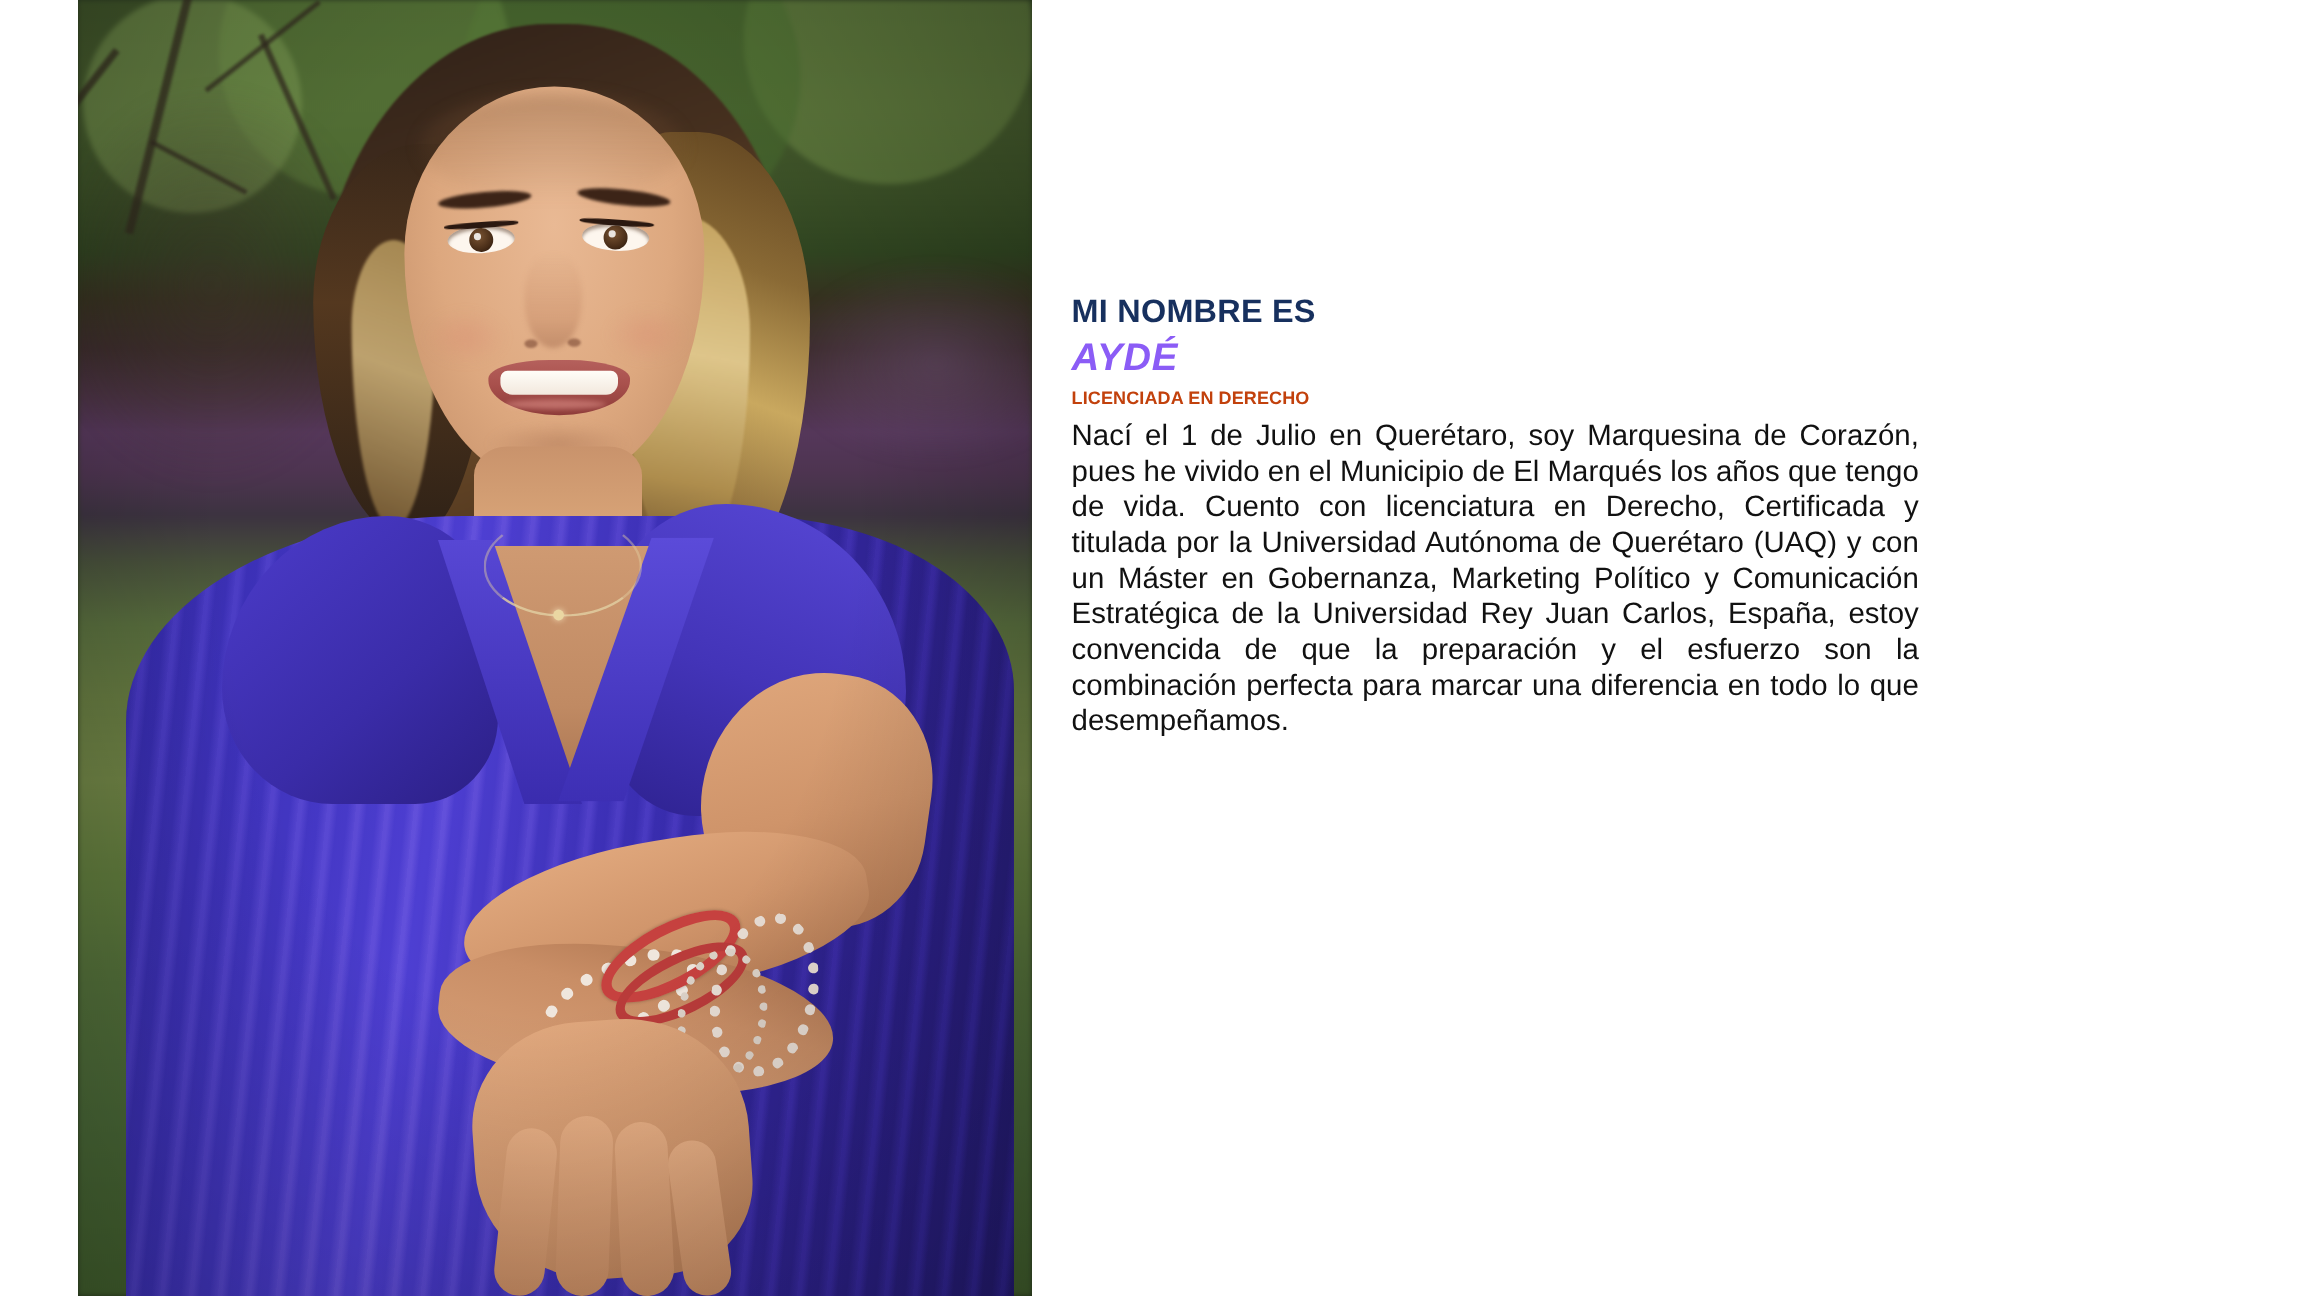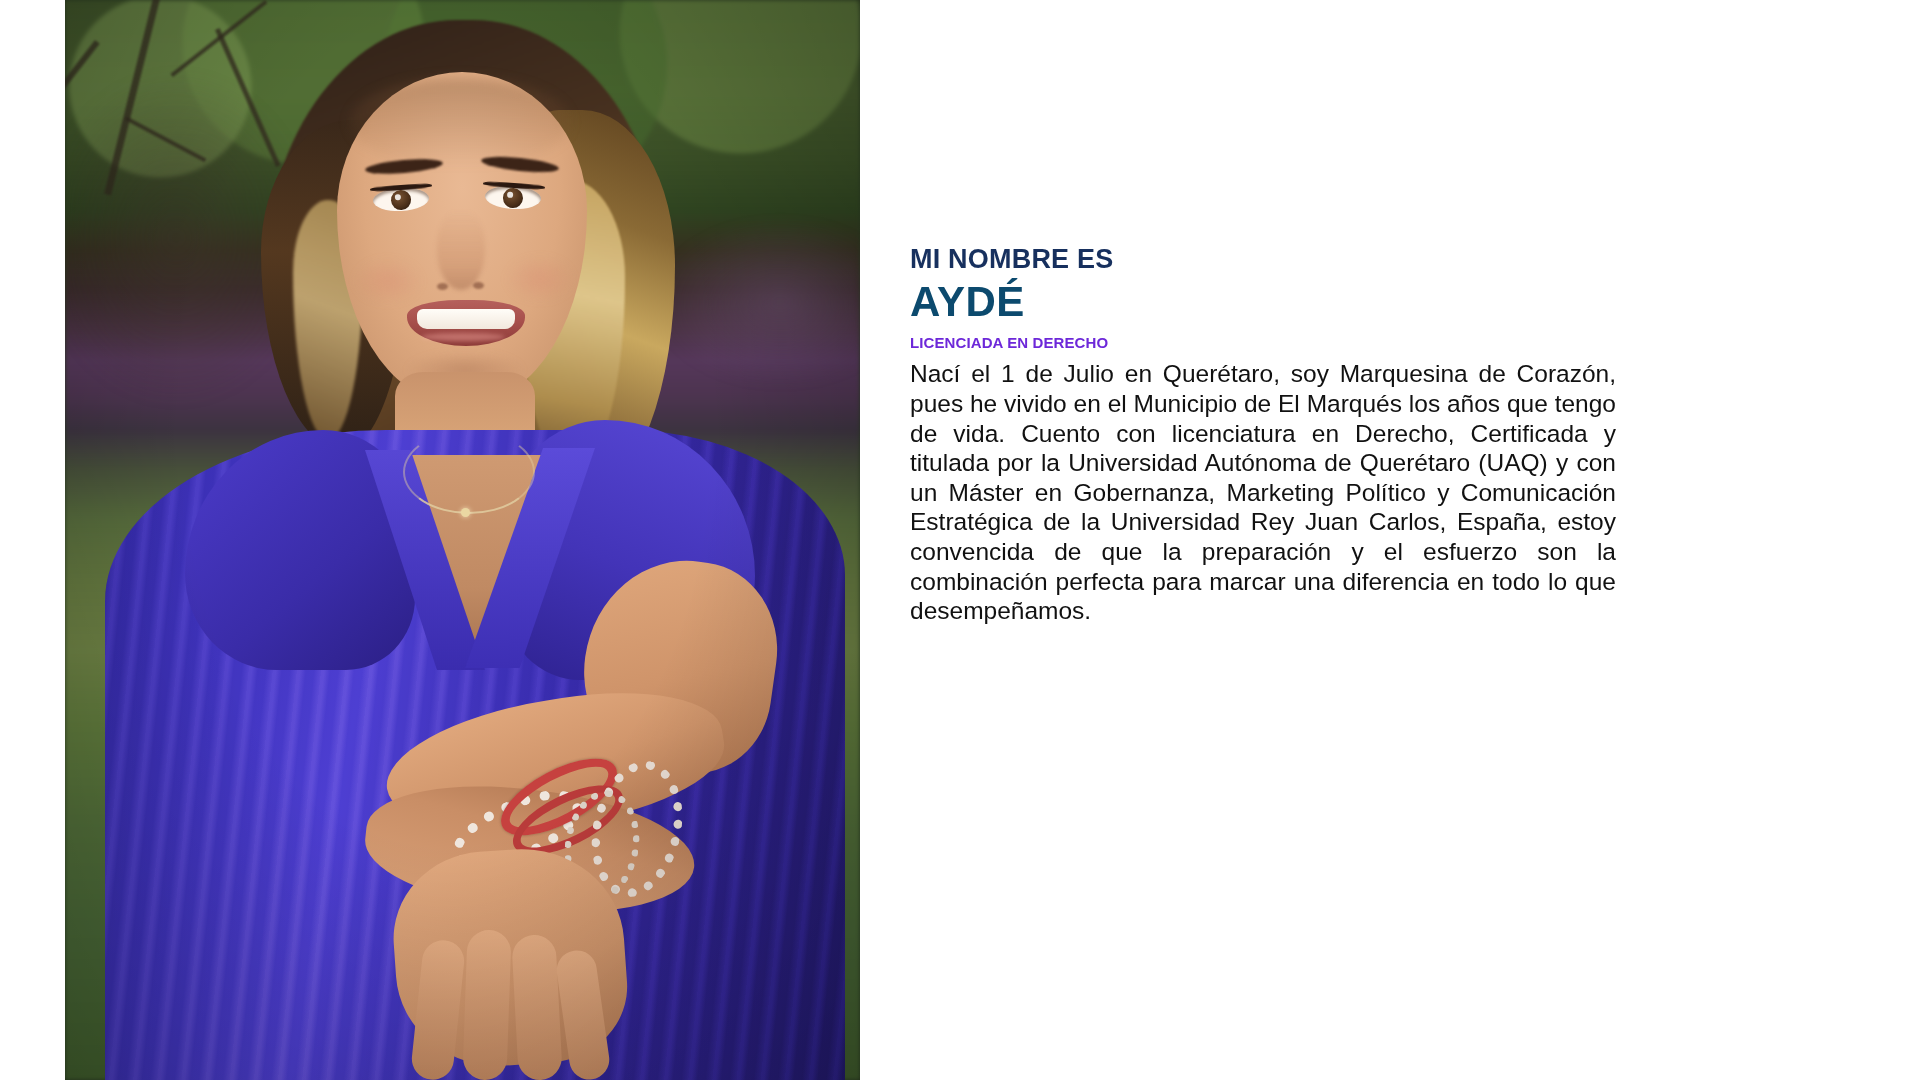--- a/index.html
+++ b/index.html
@@ -447,43 +447,43 @@
     background: radial-gradient(ellipse at 48% 40%, rgba(0,0,0,0) 45%, rgba(0,0,0,0.28) 100%);
     pointer-events: none;
   }
 
   
   .text-col {
     position: absolute;
     left: 893px;
     top: 243px;
     width: 706px;
-    margin-left: 17px;
   }
   .kicker {
     font-size: 27px;
     font-weight: bold;
     color: #17305e;
     letter-spacing: 0.2px;
     line-height: 1.2;
     margin: 0 0 6px 0;
   }
   .name {
-    font-size: 42px;
+    font-size: 32px;
     font-weight: bold;
-    color: #0c4a6e;
+    color: #8b5cf6;
     line-height: 1.02;
     letter-spacing: 0.5px;
     margin: 0;
+    font-style: italic;
   }
   .name .line2 { display: block; }
   .subtitle {
     font-size: 15px;
     font-weight: bold;
-    color: #6d28d9;
+    color: #c2410c;
     letter-spacing: 0.1px;
     margin: 10px 0 8px 0;
   }
   .bio {
     font-size: 24.5px;
     line-height: 1.21;
     color: #111111;
     text-align: justify;
     margin: 0;
     width: 706px;

